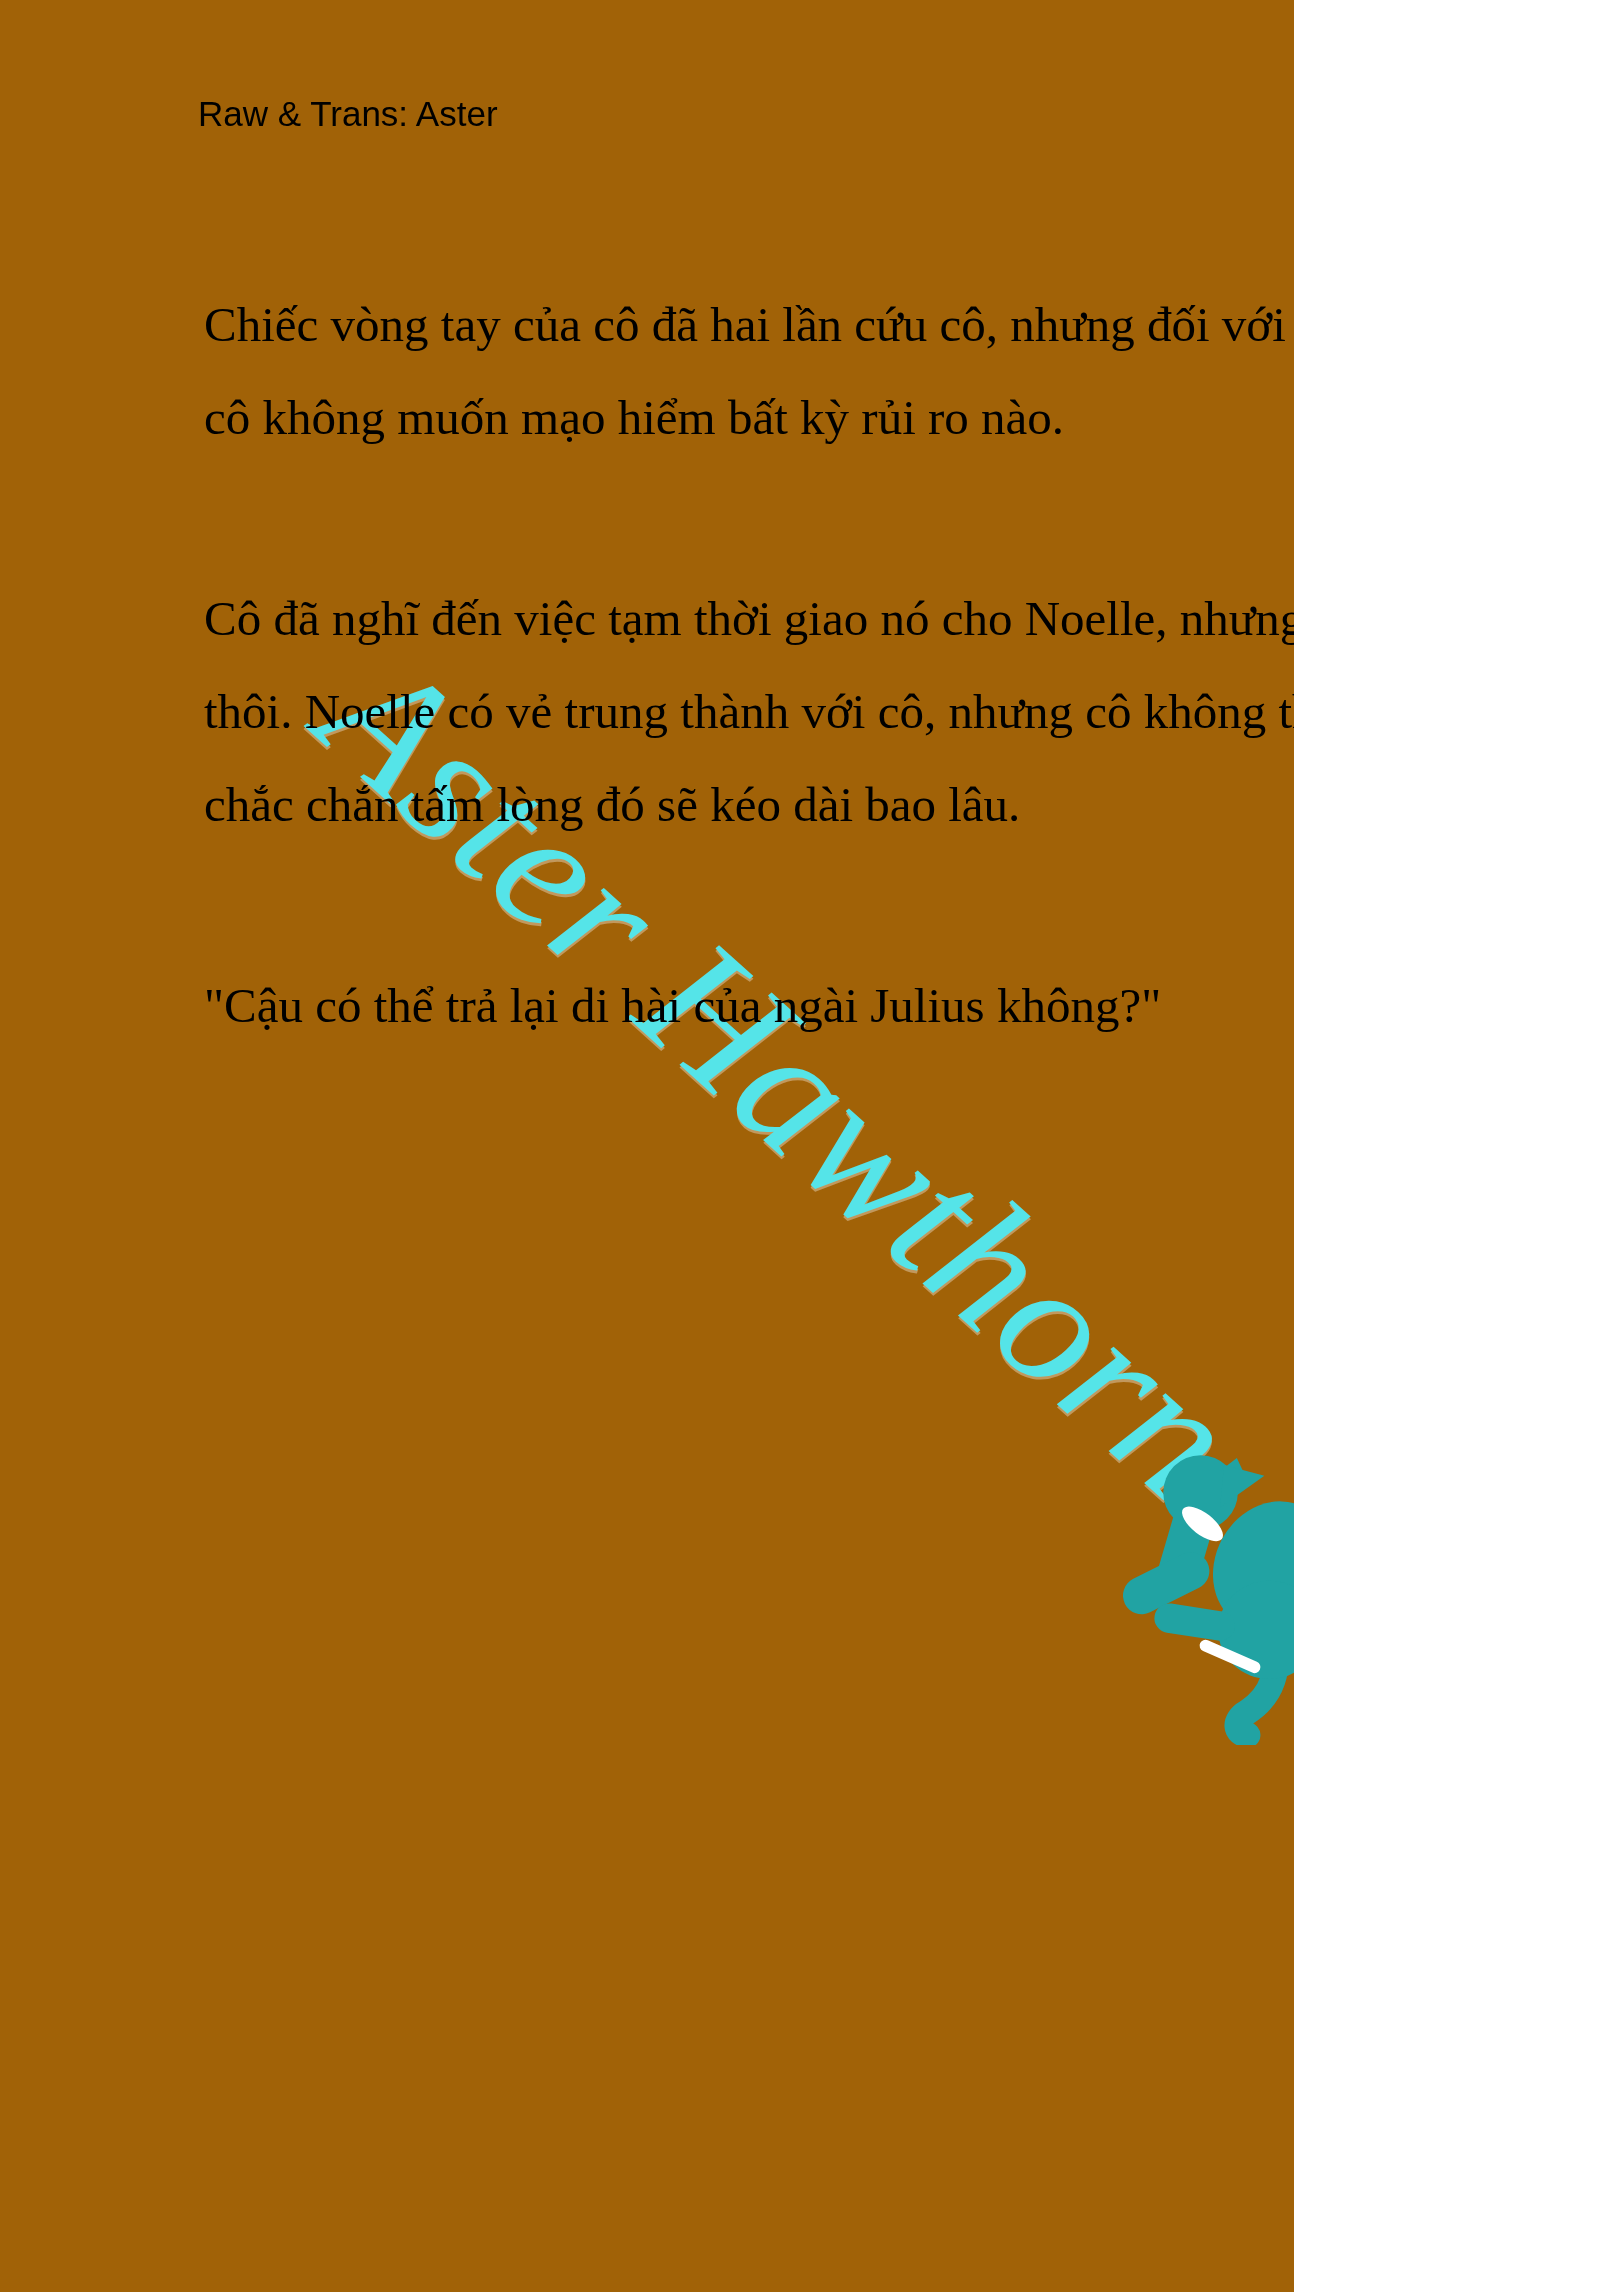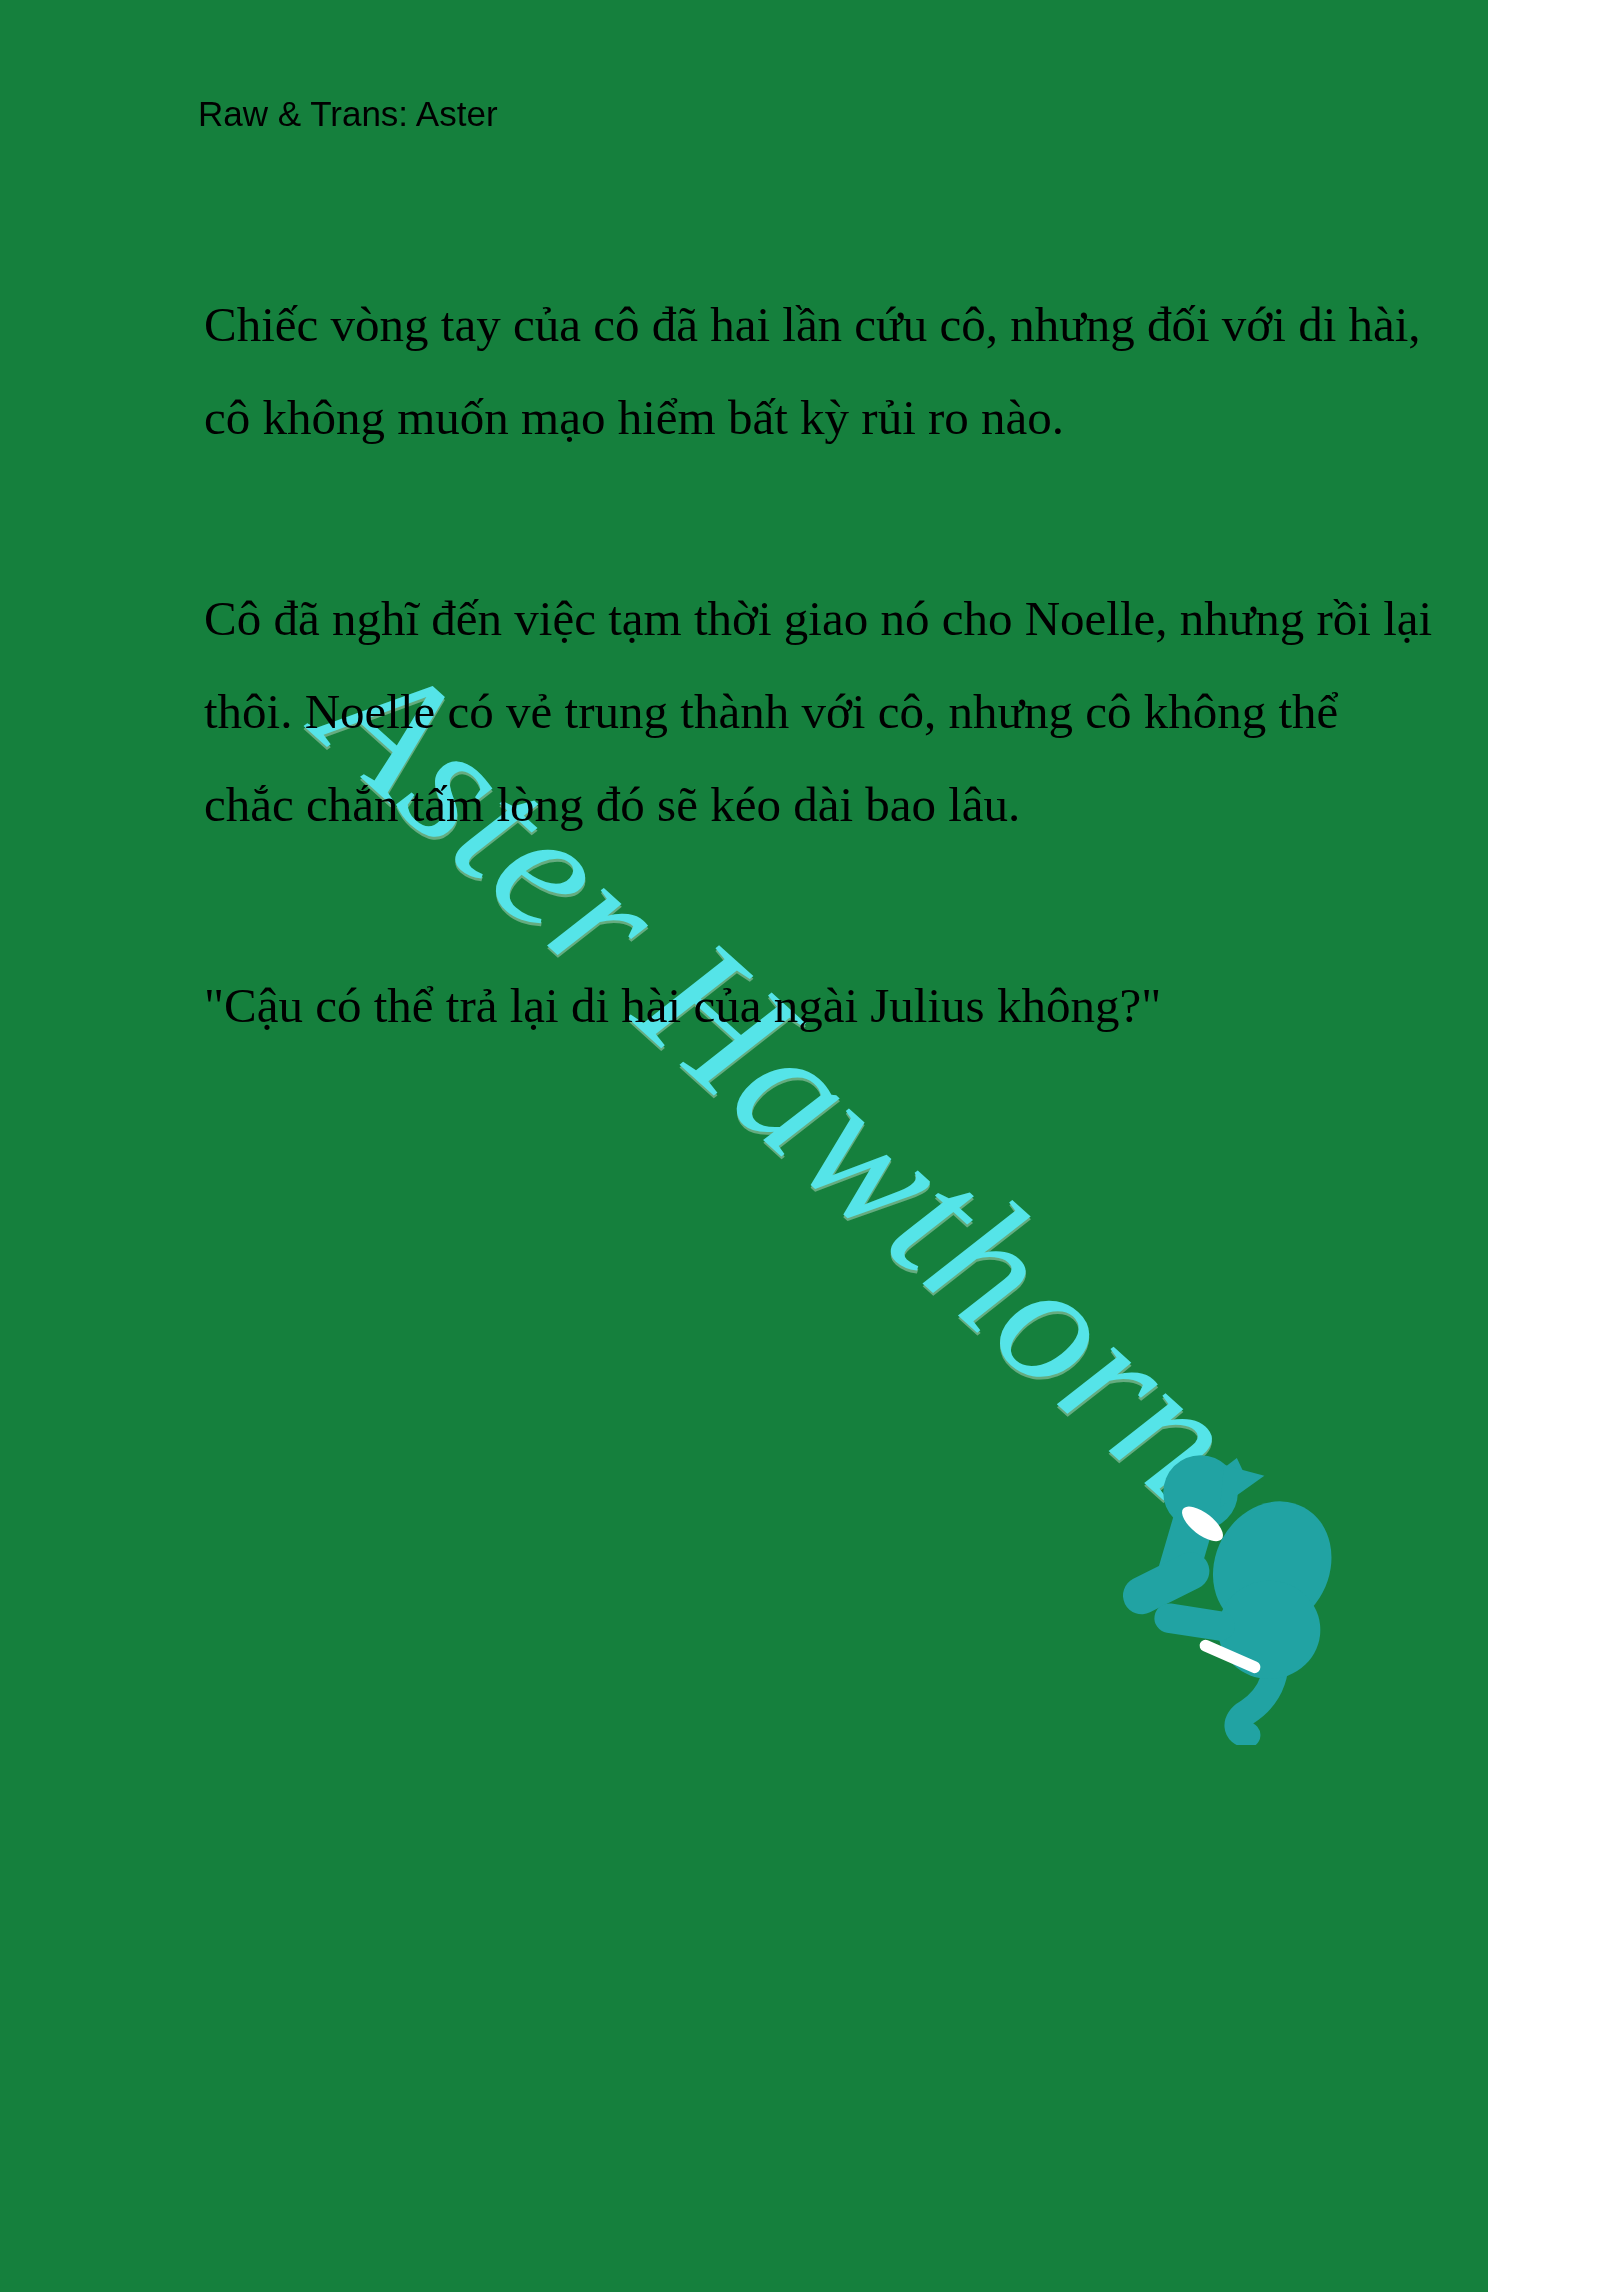--- a/index.html
+++ b/index.html
@@ -1,20 +1,20 @@
 <!DOCTYPE html>
 <html><head>
 <meta charset="utf-8">
 <style>
   html, body { margin: 0; padding: 0; background: #ffffff; }
   .page {
     position: relative;
-    width: 1488px;
+    width: 1294px;
     height: 2293px;
-    background: #15803d;
+    background: #a16207;
     overflow: hidden;
     font-family: "Liberation Serif", "DejaVu Serif", serif;
     text-decoration: underline;
   }
   .header-credit {
     position: absolute;
     left: 198px;
     top: 94px;
     font-family: "Liberation Sans", "DejaVu Sans", sans-serif;
     font-size: 35px;

